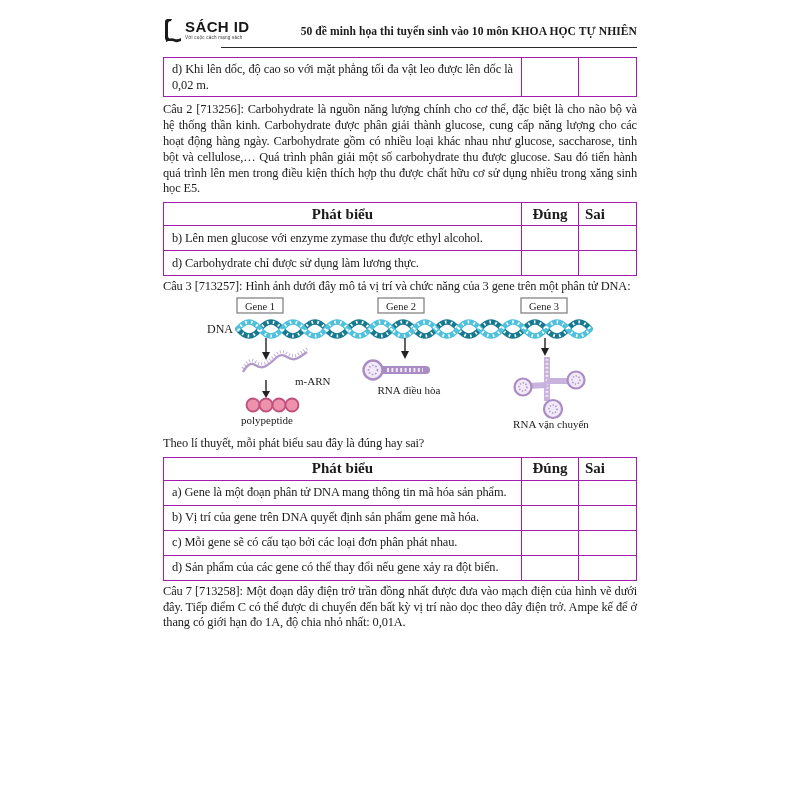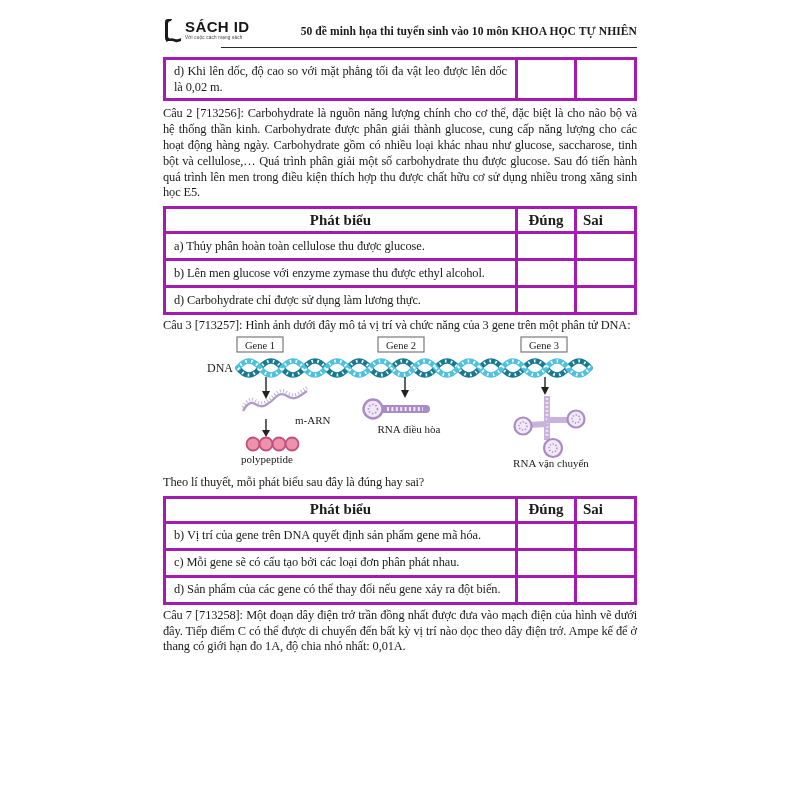--- a/index.html
+++ b/index.html
@@ -20,21 +20,21 @@
 
   
   .para{font-size:12.4px;line-height:15.8px;text-align:justify;margin:0;letter-spacing:-0.12px;}
   .qlabel{font-weight:normal;}
   .part-line{font-size:12.6px;margin:0;}
   .part-label{font-weight:bold;}
   .part-text{font-style:italic;}
 
   
   table{width:100%;border-collapse:collapse;table-layout:fixed;}
-  th,td{border:3px solid #a21caf;font-size:12.4px;padding:1px 6px;color:#1b1b1b;}
+  th,td{border:1px solid #a21caf;font-size:12.4px;padding:1px 6px;color:#1b1b1b;}
   th{font-size:15px;padding:2.5px 6px;}
   .col-d{width:44px;}
   .col-s{width:45px;text-align:left;}
   .stmt{text-align:left;padding:2.5px 8px;height:19px;letter-spacing:-0.1px;}
   .carry-stmt{text-align:justify;padding:3px 8px;line-height:16.2px;letter-spacing:-0.1px;}
   .mt-carry{margin-top:9px;}
   .mt-para{margin-top:5px;}
   .mt-table{margin-top:5px;}
   .mt-line{margin-top:3px;}
   .mt-part{margin-top:13px;}
@@ -80,25 +80,20 @@
     </p>
 
     <table class="mt-table">
       <tbody>
           <tr>
         <th>Phát biểu</th>
         <th class="col-d">Đúng</th>
         <th class="col-s">Sai</th>
       </tr>
       <tr>
-        <td class="stmt">a) Thủy phân hoàn toàn cellulose thu được glucose.</td>
-        <td class="col-d"></td>
-        <td class="col-s"></td>
-      </tr>
-      <tr>
         <td class="stmt">b) Lên men glucose với enzyme zymase thu được ethyl alcohol.</td>
         <td class="col-d"></td>
         <td class="col-s"></td>
       </tr>
       <tr>
         <td class="stmt">d) Carbohydrate chỉ được sử dụng làm lương thực.</td>
         <td class="col-d"></td>
         <td class="col-s"></td>
       </tr>
     </tbody>
@@ -195,20 +190,25 @@
     <p class="para">Theo lí thuyết, mỗi phát biểu sau đây là đúng hay sai?</p>
 
     <table class="mt-table">
       <tbody>
           <tr>
         <th>Phát biểu</th>
         <th class="col-d">Đúng</th>
         <th class="col-s">Sai</th>
       </tr>
       <tr>
+        <td class="stmt">a) Gene là một đoạn phân tử DNA mang thông tin mã hóa sản phẩm.</td>
+        <td class="col-d"></td>
+        <td class="col-s"></td>
+      </tr>
+      <tr>
         <td class="stmt">b) Vị trí của gene trên DNA quyết định sản phẩm gene mã hóa.</td>
         <td class="col-d"></td>
         <td class="col-s"></td>
       </tr>
       <tr>
         <td class="stmt">c) Mỗi gene sẽ có cấu tạo bởi các loại đơn phân phát nhau.</td>
         <td class="col-d"></td>
         <td class="col-s"></td>
       </tr>
       <tr>

